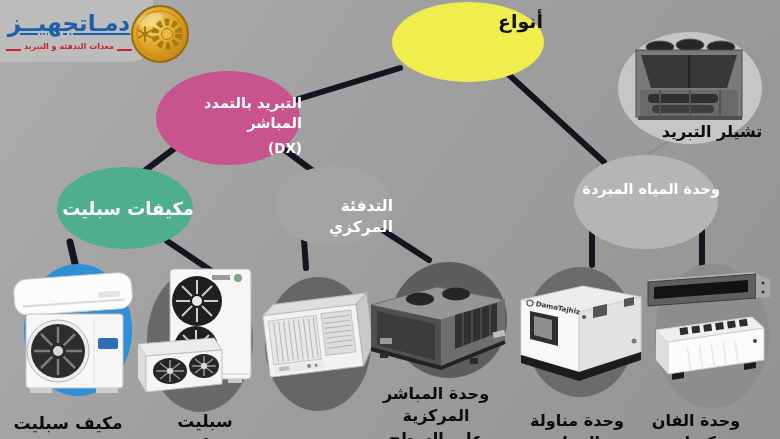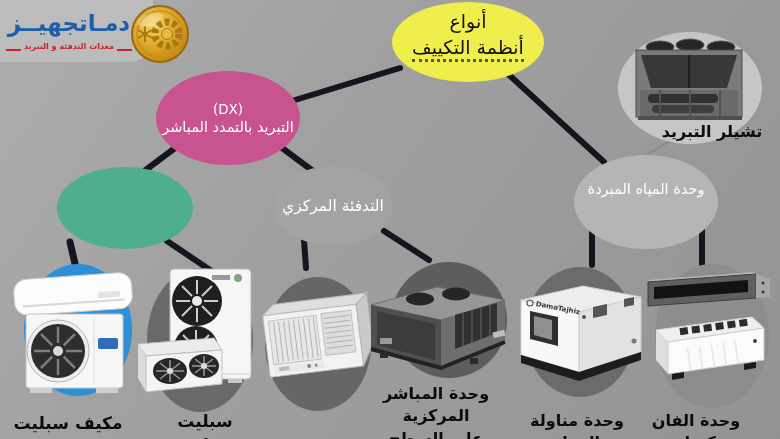--- a/index.html
+++ b/index.html
@@ -2,26 +2,26 @@
 <html lang="ar"><head>
 <meta charset="utf-8">
 <style>
   html,body{margin:0;padding:0;background:#777;}
   .canvas{
     position:relative;width:780px;height:439px;overflow:hidden;
     background:linear-gradient(125deg,#adadad 0%,#a0a0a0 40%,#939393 100%);
     font-family:"DejaVu Sans","Liberation Sans",sans-serif;
   }
   svg.layer{position:absolute;left:0;top:0;width:780px;height:439px;}
-  .node{position:absolute;direction:rtl;text-align:center;font-weight:normal;color:#fff;line-height:1.35;}
+  .node{position:absolute;direction:rtl;text-align:right;font-weight:bold;color:#fff;line-height:1.35;}
   .node.dark{color:#101010;}
   .plabel{position:absolute;direction:rtl;text-align:center;font-weight:bold;color:#0c0c0c;font-size:17px;line-height:1.4;}
   .dotted-underline{border-bottom:3px dotted #555;padding-bottom:1px;}
   .logo-title{position:absolute;left:4px;top:10px;width:130px;text-align:center;direction:rtl;
-    font-size:23px;font-weight:bold;color:#1d5fa9;letter-spacing:1px;}
+    font-size:23px;font-weight:bold;color:#1d5fa9;letter-spacing:1px;text-decoration:underline;}
   .logo-sub{position:absolute;left:6px;top:42px;width:126px;display:flex;align-items:flex-end;gap:3px;
     direction:rtl;color:#c8242b;font-size:8px;font-weight:bold;white-space:nowrap;}
   .logo-sub .redline{flex:1;height:2px;background:#c8242b;}
 </style>
 </head>
 <body>
 
 <div class="canvas">
 
   <svg class="layer" viewBox="0 0 780 439">
@@ -283,28 +283,28 @@
 
   <div class="logo-title">دمـاتجهيــز</div>
   <div class="logo-sub">
     <span class="redline"></span>
     <span>معدات التدفئة و التبريد</span>
     <span class="redline"></span>
   </div>
 
   <div class="node dark" style="left:393px;top:9px;width:150px;font-size:19px;">
     <div>أنواع</div>
-    <div><span class="dotted-underline">أنظمة التكييف</span></div>
   </div>
 
   <div class="node" style="left:154px;top:94px;width:148px;font-size:14.5px;">
+    <div>التبريد بالتمدد المباشر</div>
     <div style="margin-top:6px;font-size:13.5px;">(DX)</div>
-    <div>التبريد بالتمدد المباشر</div>
-  </div>
-
+  </div>
+
+  <div class="node" style="left:56px;top:197px;width:138px;font-size:18px;">مكيفات سبليت</div>
 
   <div class="node" style="left:273px;top:196px;width:120px;font-size:15.5px;">التدفئة المركزي</div>
 
   <div class="node" style="left:572px;top:176px;width:148px;font-size:14.5px;line-height:1.9;">
     <div>وحدة المياه المبردة</div>
   </div>
 
   <div class="plabel" style="left:648px;top:121px;width:128px;font-size:16px;">تشيلر التبريد</div>
   <div class="plabel" style="left:12px;top:412px;width:112px;">مكيف سبليت</div>
   <div class="plabel" style="left:150px;top:410px;width:110px;">سبليت مجاري</div>

